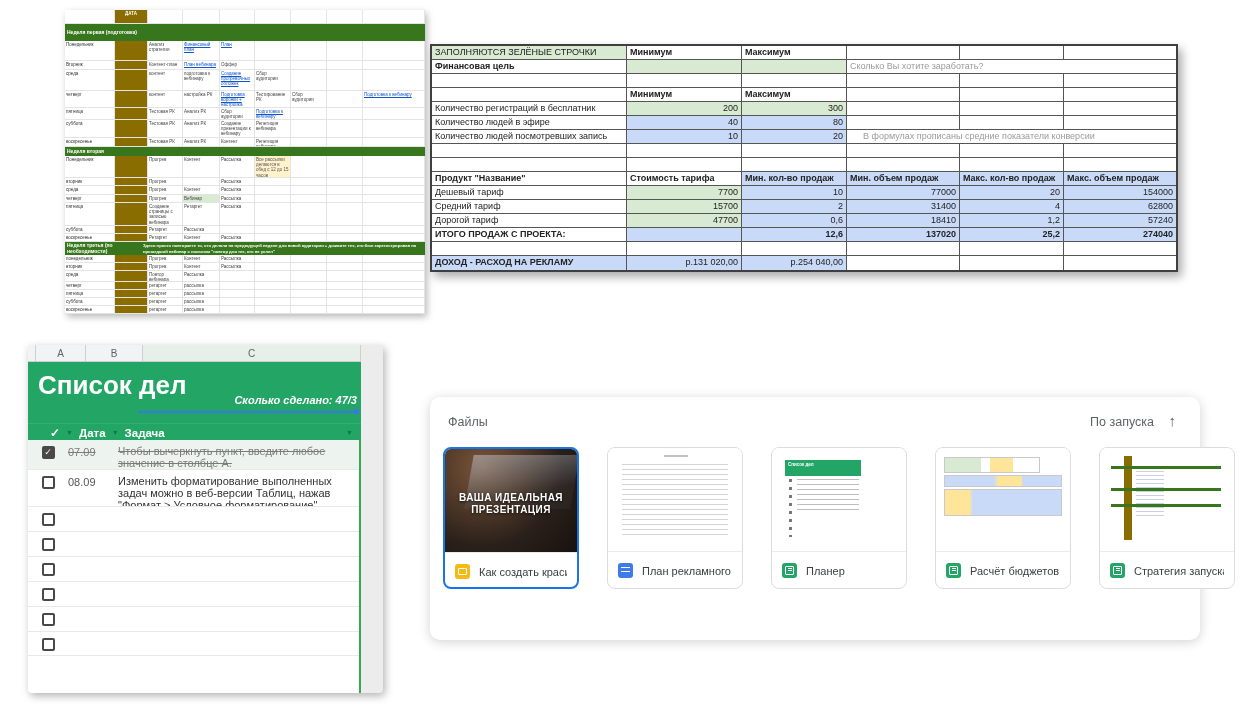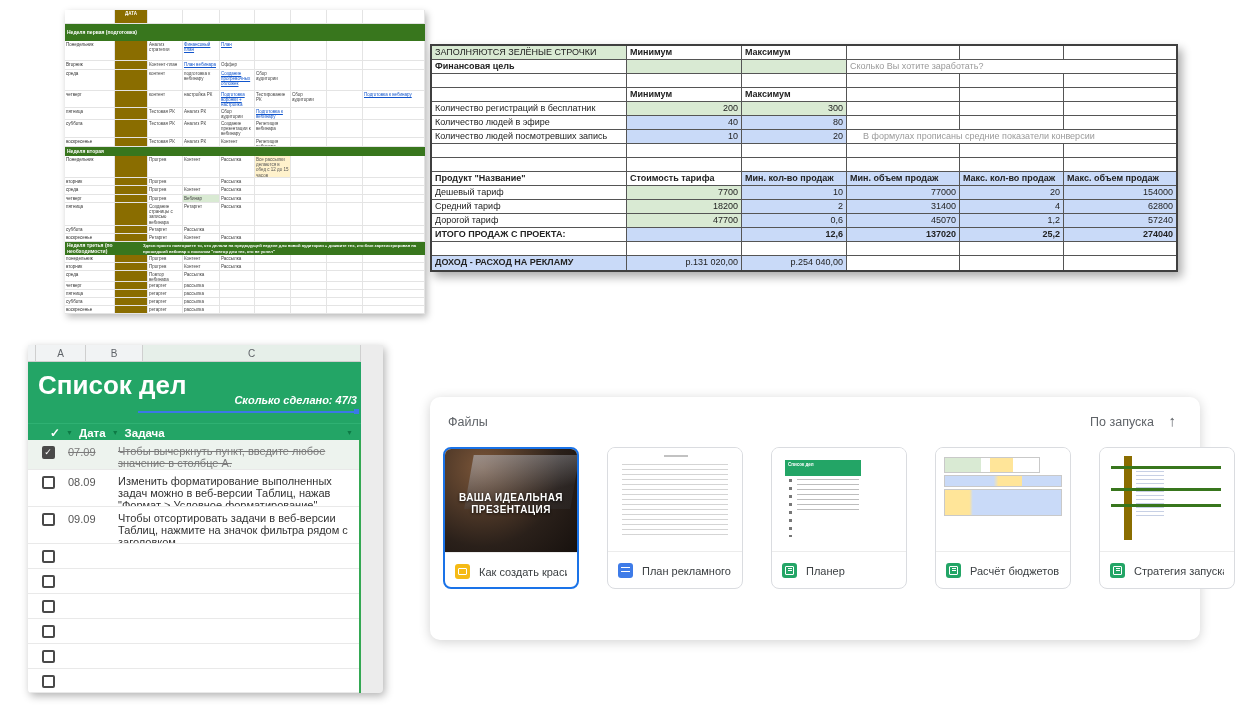--- a/index.html
+++ b/index.html
@@ -461,31 +461,31 @@
     <div class="b-row">
       <div class="b-cell" style="width: 195px;">Дешевый тариф</div>
       <div class="b-cell bc-g bc-num" style="width: 115px;">7700</div>
       <div class="b-cell bc-b bc-num" style="width: 105px;">10</div>
       <div class="b-cell bc-b bc-num" style="width: 113px;">77000</div>
       <div class="b-cell bc-b bc-num" style="width: 104px;">20</div>
       <div class="b-cell bc-b bc-num" style="width: 112px;">154000</div>
     </div>
     <div class="b-row">
       <div class="b-cell" style="width: 195px;">Средний тариф</div>
-      <div class="b-cell bc-g bc-num" style="width: 115px;">18200</div>
+      <div class="b-cell bc-g bc-num" style="width: 115px;">15700</div>
       <div class="b-cell bc-b bc-num" style="width: 105px;">2</div>
       <div class="b-cell bc-b bc-num" style="width: 113px;">31400</div>
       <div class="b-cell bc-b bc-num" style="width: 104px;">4</div>
       <div class="b-cell bc-b bc-num" style="width: 112px;">62800</div>
     </div>
     <div class="b-row">
       <div class="b-cell" style="width: 195px;">Дорогой тариф</div>
       <div class="b-cell bc-g bc-num" style="width: 115px;">47700</div>
       <div class="b-cell bc-b bc-num" style="width: 105px;">0,6</div>
-      <div class="b-cell bc-b bc-num" style="width: 113px;">45070</div>
+      <div class="b-cell bc-b bc-num" style="width: 113px;">18410</div>
       <div class="b-cell bc-b bc-num" style="width: 104px;">1,2</div>
       <div class="b-cell bc-b bc-num" style="width: 112px;">57240</div>
     </div>
     <div class="b-row">
       <div class="b-cell bc-bold" style="width: 195px;">ИТОГО ПРОДАЖ С ПРОЕКТА:</div>
       <div class="b-cell bc-b" style="width: 115px;"></div>
       <div class="b-cell bc-b bc-num bc-bold" style="width: 105px;">12,6</div>
       <div class="b-cell bc-b bc-num bc-bold" style="width: 113px;">137020</div>
       <div class="b-cell bc-b bc-num bc-bold" style="width: 104px;">25,2</div>
       <div class="b-cell bc-b bc-num bc-bold" style="width: 112px;">274040</div>
@@ -538,27 +538,20 @@
         <div class="t-date">07.09</div>
         <div class="t-task">Чтобы вычеркнуть пункт, введите любое значение в столбце А.</div>
       </div>
       <div class="t-row" style="height: 37px;">
         <div class="t-check">
           <div class="t-box"></div>
         </div>
         <div class="t-date">08.09</div>
         <div class="t-task">Изменить форматирование выполненных задач можно в веб-версии Таблиц, нажав "Формат &gt; Условное форматирование".</div>
       </div>
-      <div class="t-row" style="height: 37px;">
-        <div class="t-check">
-          <div class="t-box"></div>
-        </div>
-        <div class="t-date">09.09</div>
-        <div class="t-task">Чтобы отсортировать задачи в веб-версии Таблиц, нажмите на значок фильтра рядом с заголовком.</div>
-      </div>
       <div class="t-row" style="height: 25px;">
         <div class="t-check">
           <div class="t-box"></div>
         </div>
         <div class="t-date"></div>
         <div class="t-task"></div>
       </div>
       <div class="t-row" style="height: 25px;">
         <div class="t-check">
           <div class="t-box"></div>

